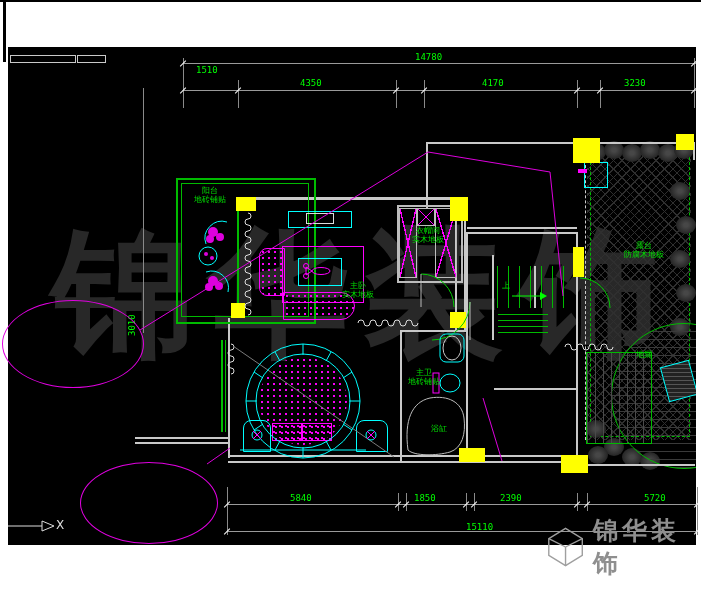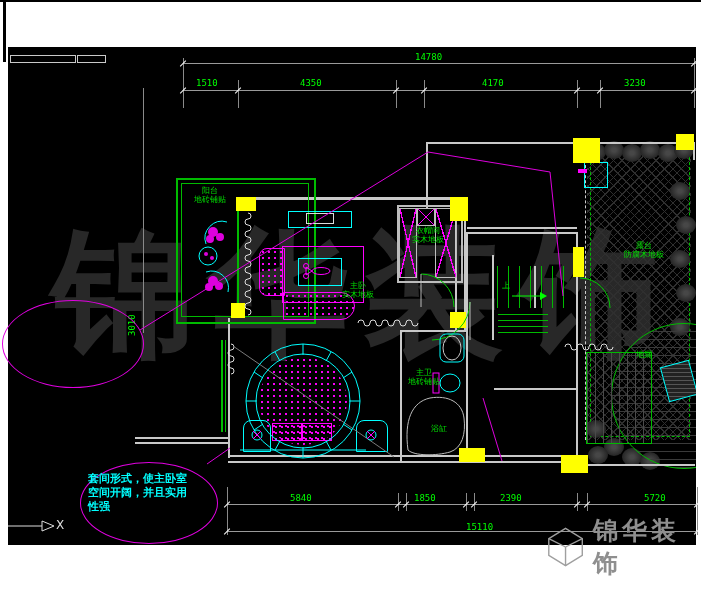--- a/index.html
+++ b/index.html
@@ -178,21 +178,21 @@
   <div class="abs tk z4" style="left:402px;top:504px"></div>
   <div class="abs tk z4" style="left:462px;top:504px"></div>
   <div class="abs tk z4" style="left:470px;top:504px"></div>
   <div class="abs tk z4" style="left:573px;top:504px"></div>
   <div class="abs tk z4" style="left:583px;top:504px"></div>
   <div class="abs tk z4" style="left:693px;top:504px"></div>
   <div class="abs tk z4" style="left:223px;top:531px"></div>
   <div class="abs tk z4" style="left:693px;top:531px"></div>
 
   <div class="abs dt z6" style="left:415px;top:52px">14780</div>
-  <div class="abs dt z6" style="left:196px;top:78px">1510</div>
+  <div class="abs dt z6" style="left:196px;top:65px">1510</div>
   <div class="abs dt z6" style="left:300px;top:78px">4350</div>
   <div class="abs dt z6" style="left:482px;top:78px">4170</div>
   <div class="abs dt z6" style="left:624px;top:78px">3230</div>
   <div class="abs dt z6" style="left:290px;top:493px">5840</div>
   <div class="abs dt z6" style="left:414px;top:493px">1850</div>
   <div class="abs dt z6" style="left:500px;top:493px">2390</div>
   <div class="abs dt z6" style="left:644px;top:493px">5720</div>
   <div class="abs dt z6" style="left:466px;top:522px">15110</div>
   <div class="abs dt z6" style="left:127px;top:336px;transform:rotate(-90deg);transform-origin:0 0;">3010</div>
 
@@ -205,23 +205,20 @@
   <div class="abs rl" style="left:402px;top:368px;width:44px">主卫
 地砖铺贴</div>
   <div class="abs rl" style="left:424px;top:424px;width:30px">浴缸</div>
   <div class="abs rl" style="left:614px;top:241px;width:60px">露台
 防腐木地板</div>
   <div class="abs rl" style="left:631px;top:350px;width:26px">地漏</div>
   <div class="abs rl" style="left:500px;top:281px;width:12px">上</div>
 
   <div class="abs ellipse" style="left:2px;top:300px;width:140px;height:86px;"></div>
   <div class="abs ellipse" style="left:80px;top:462px;width:136px;height:80px;"></div>
-  <div class="abs note" style="left:88px;top:472px;width:124px;">套间形式，使主卧室
-空间开阔，并且实用
-性强</div>
 
   <div class="abs" style="left:56px;top:518px;color:#dddddd;font-size:12px;z-index:6">X</div>
 
   <svg width="701" height="601" viewBox="0 0 701 601">
     <defs>
       <clipPath id="cv">
           <rect x="8" y="47" width="688" height="498"></rect>
         </clipPath>
     </defs>
 

